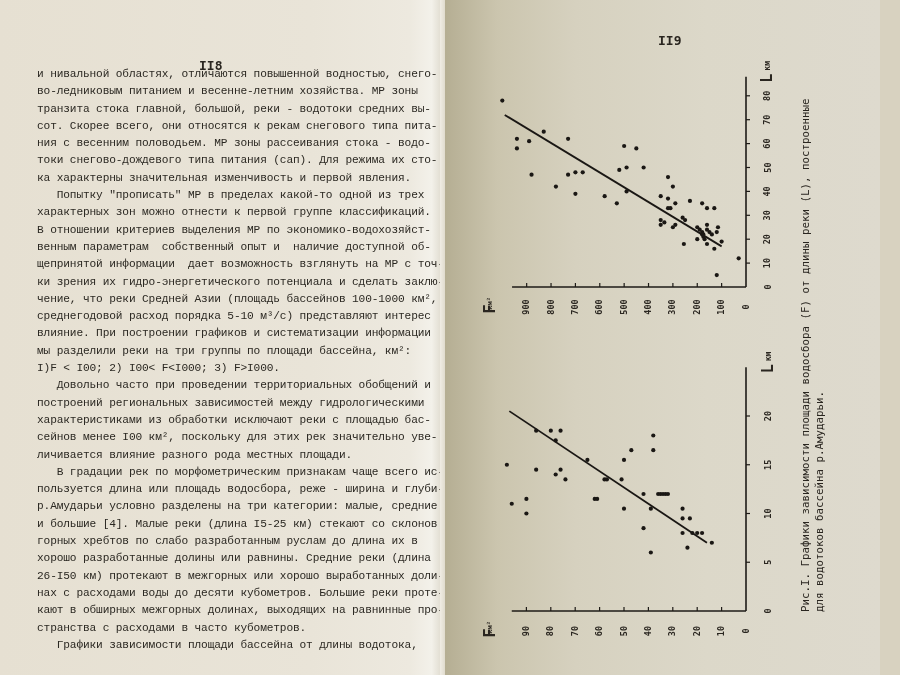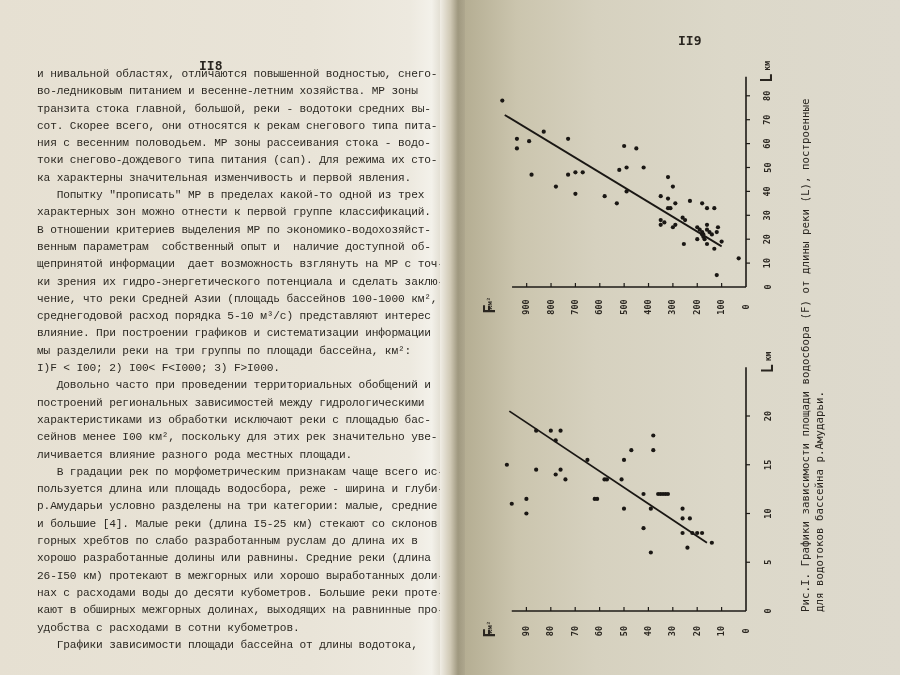--- a/index.html
+++ b/index.html
@@ -7,21 +7,21 @@
   .book { position:absolute; left:0; top:0; width:900px; height:675px; }
   .page-left {
     position:absolute; left:0; top:0; width:445px; height:675px;
     background: linear-gradient(90deg, #e6e0d2 0%, #e9e4d8 70%, #ede9df 92%, #f3f1ea 97%, #d9d4c6 100%);
   }
   .gutter {
     position:absolute; left:440px; top:0; width:30px; height:675px;
     background: linear-gradient(90deg, #f0ede5 0%, #cfc8b4 35%, #9f987f 60%, #b9b299 100%);
   }
   .page-right {
-    position:absolute; left:465px; top:0; width:435px; height:675px;
+    position:absolute; left:445px; top:0; width:435px; height:675px;
     background: linear-gradient(90deg, #b5ae93 0%, #cbc5ae 12%, #d6d1bf 30%, #dcd8c9 60%, #dedace 100%);
   }
   .page-num { position:absolute; font-family:"DejaVu Sans Mono", monospace; font-weight:bold; font-size:13px; color:#2a2620; }
   .left-text {
     position:absolute; left:37px; top:66px; width:385px;
     font-family:"Liberation Mono", "DejaVu Sans Mono", monospace;
     font-size:11.2px; line-height:17.3px; color:#2b2822; letter-spacing:-0.15px;
   }
   .left-text .ln { white-space:pre; display:block; height:17.3px; overflow:visible; }
   svg text { font-family:"DejaVu Sans Mono", monospace; fill:#2a2620; }
@@ -59,21 +59,21 @@
         <span class="ln">личивается влияние разного рода местных площади.</span>
         <span class="ln">   В градации рек по морфометрическим признакам чаще всего ис-</span>
         <span class="ln">пользуется длина или площадь водосбора, реже - ширина и глуби-</span>
         <span class="ln">р.Амударьи условно разделены на три категории: малые, средние</span>
         <span class="ln">и большие [4]. Малые реки (длина I5-25 км) стекают со склонов</span>
         <span class="ln">горных хребтов по слабо разработанным руслам до длина их в</span>
         <span class="ln">хорошо разработанные долины или равнины. Средние реки (длина</span>
         <span class="ln">26-I50 км) протекают в межгорных или хорошо выработанных доли-</span>
         <span class="ln">нах с расходами воды до десяти кубометров. Большие реки проте-</span>
         <span class="ln">кают в обширных межгорных долинах, выходящих на равнинные про-</span>
-        <span class="ln">удобства с расходами в сотни кубометров.</span>
+        <span class="ln">странства с расходами в часто кубометров.</span>
         <span class="ln">   Графики зависимости площади бассейна от длины водотока,</span>
       </div>
   </div>
 
   <div class="gutter"></div>
 
   <div class="page-right">
     <div class="page-num" style="left:213px; top:33px;">II9</div>
   </div>
 

